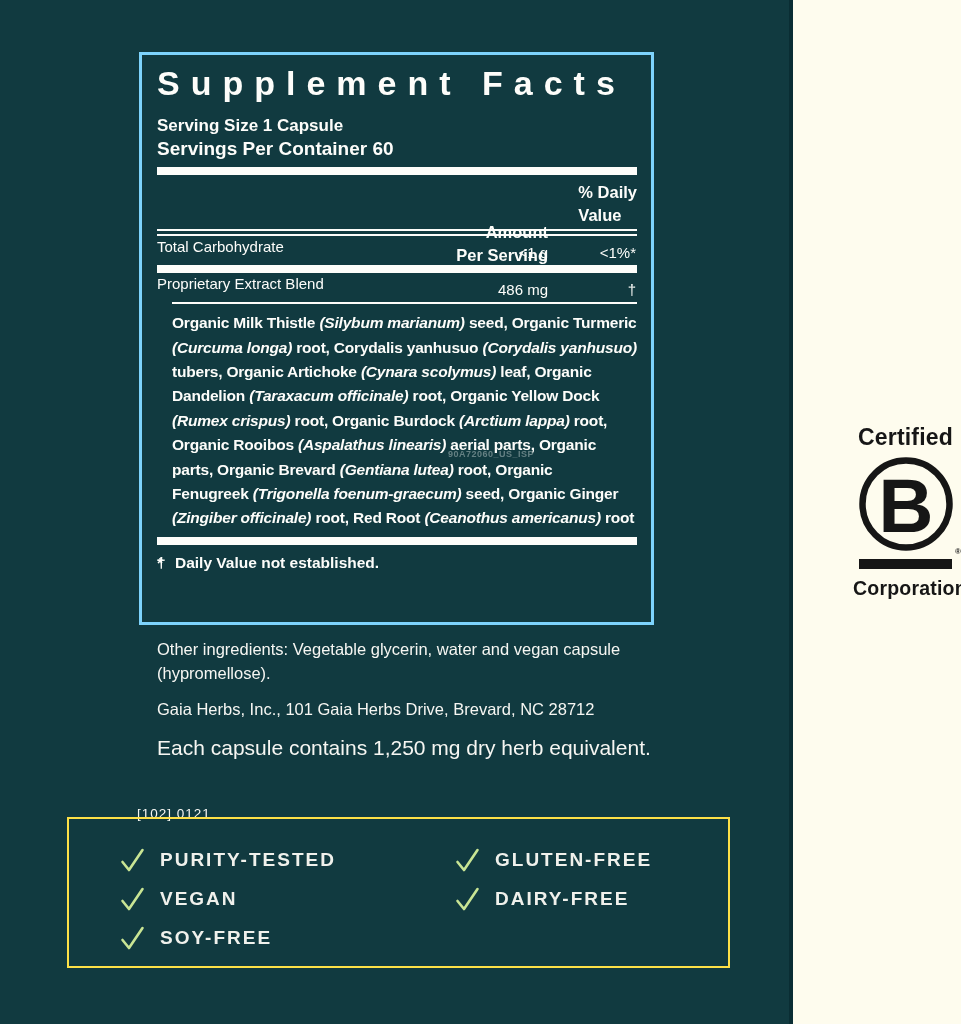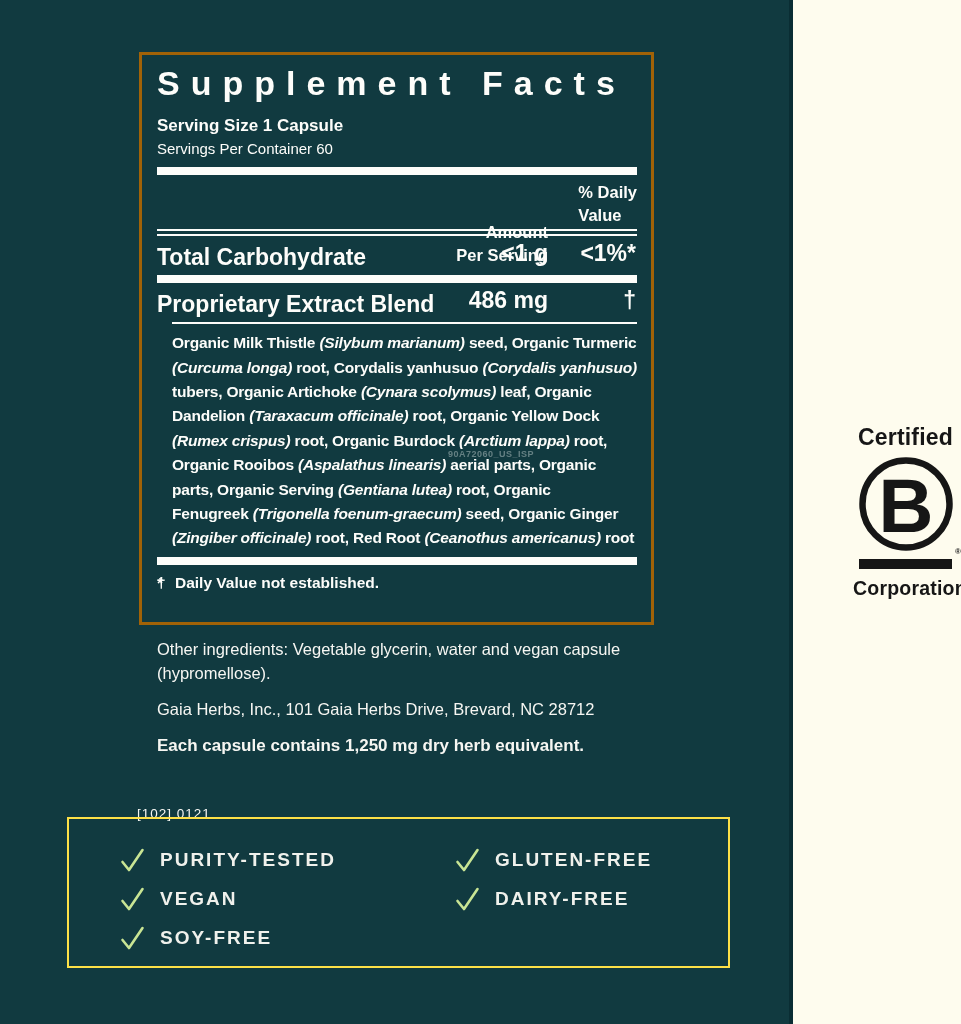--- a/index.html
+++ b/index.html
@@ -7,53 +7,53 @@
        font-family:"Liberation Sans", sans-serif;background:#113a40;}
   .screen{position:absolute;inset:0;}
 
   
   .left-panel{position:absolute;left:0;top:0;width:789px;height:1024px;background:#113a40;}
   .panel-divider{position:absolute;left:789px;top:0;width:4px;height:1024px;background:#0a2d33;}
   .right-panel{position:absolute;left:793px;top:0;width:168px;height:1024px;background:#fefcee;}
 
   
   .supp-box{position:absolute;left:139px;top:52px;width:515px;height:573px;
-            border:3px solid #a16207;box-sizing:border-box;padding:0 14px 0 15px;color:#fdfdfa;}
+            border:3px solid #7dd3fc;box-sizing:border-box;padding:0 14px 0 15px;color:#fdfdfa;}
   .supp-title{margin-top:9px;font-size:34px;font-weight:bold;letter-spacing:11px;
               line-height:1.15;white-space:nowrap;}
   .serving{margin-top:11px;font-size:17px;font-weight:bold;line-height:23px;}
-  .serving2{font-size:15px;font-weight:normal;line-height:23px;}
+  .serving2{font-size:19px;font-weight:bold;line-height:23px;}
   .bar8{height:8px;background:#fdfdfa;}
   .bar-top{margin-top:7px;}
   .hdr-row{position:relative;height:54px;}
   .hdr-amount{position:absolute;right:89px;top:6px;text-align:right;font-size:16.5px;
               font-weight:bold;line-height:23px;margin-top:40px;}
   .hdr-dv{position:absolute;right:0;top:6px;font-size:16.5px;
           font-weight:bold;line-height:23px;}
   .rule-dbl{height:3px;border-top:2.5px solid #fdfdfa;border-bottom:2.5px solid #fdfdfa;}
-  .nrow{position:relative;padding:10px 0 7px;font-size:23px;font-weight:bold;line-height:22px;}
+  .nrow{position:relative;padding:0 0 7px;font-size:15px;font-weight:normal;line-height:22px;}
   .nrow .amt{position:absolute;right:89px;top:6px;}
   .nrow .dv{position:absolute;right:1px;top:6px;}
   .rule-thin{height:2px;background:#fdfdfa;margin-left:15px;}
   .blend{margin:7px 0 0 15px;}
   .blend-line{font-size:15.5px;font-weight:bold;line-height:24.4px;white-space:nowrap;letter-spacing:-0.2px;}
   .blend-line .it{font-style:italic;}
   .bar-foot{margin-top:6px;}
   .footnotes{margin-top:7px;}
   .fnote{position:relative;padding-left:18px;font-size:15.5px;font-weight:bold;line-height:21.5px;}
   .fnote .mk{position:absolute;left:0;top:0;font-weight:bold;}
 
   .watermark{position:absolute;left:448px;top:449px;font-size:9px;color:rgba(170,185,185,0.55);
              letter-spacing:0.5px;font-weight:bold;}
 
   
   .below{position:absolute;color:#f6f6f2;}
   .other-ing{left:157px;top:638px;font-size:16.5px;line-height:23.5px;}
   .address{left:157px;top:700px;font-size:16.5px;}
-  .capsule-equiv{left:157px;top:736px;font-size:17px;font-weight:bold;}
+  .capsule-equiv{left:157px;top:736px;font-size:21px;font-weight:normal;}
   .lot-code{left:137px;top:766px;font-size:13.5px;letter-spacing:1px;margin-top:40px;}
 
   
   .badge-box{position:absolute;left:67px;top:817px;width:663px;height:151px;
              border:2px solid #fde047;box-sizing:border-box;}
   .badge{position:absolute;display:flex;align-items:center;gap:14px;height:28px;}
   .badge .txt{font-size:19px;font-weight:bold;letter-spacing:2px;color:#f0f1ec;white-space:nowrap;}
   .badge svg{display:block;}
   .b-p1{left:50px;top:27px;} .b-p2{left:50px;top:66px;} .b-p3{left:50px;top:105px;}
   .b-p4{left:385px;top:27px;} .b-p5{left:385px;top:66px;}
@@ -110,21 +110,21 @@
 
     <div class="rule-thin"></div>
 
     <div class="blend">
         <div class="blend-line"><span>Organic Milk Thistle </span><span class="it">(Silybum marianum)</span><span> seed, Organic Turmeric</span></div>
         <div class="blend-line"><span class="it">(Curcuma longa)</span><span> root, Corydalis yanhusuo </span><span class="it">(Corydalis yanhusuo)</span></div>
         <div class="blend-line"><span>tubers, Organic Artichoke </span><span class="it">(Cynara scolymus)</span><span> leaf, Organic</span></div>
         <div class="blend-line"><span>Dandelion </span><span class="it">(Taraxacum officinale)</span><span> root, Organic Yellow Dock</span></div>
         <div class="blend-line"><span class="it">(Rumex crispus)</span><span> root, Organic Burdock </span><span class="it">(Arctium lappa)</span><span> root,</span></div>
         <div class="blend-line"><span>Organic Rooibos </span><span class="it">(Aspalathus linearis)</span><span> aerial parts, Organic</span></div>
-        <div class="blend-line"><span>parts, Organic Serving </span><span class="it">(Gentiana lutea)</span><span> root, Organic</span></div>
+        <div class="blend-line"><span>parts, Organic Brevard </span><span class="it">(Gentiana lutea)</span><span> root, Organic</span></div>
         <div class="blend-line"><span>Fenugreek </span><span class="it">(Trigonella foenum-graecum)</span><span> seed, Organic Ginger</span></div>
         <div class="blend-line"><span class="it">(Zingiber officinale)</span><span> root, Red Root </span><span class="it">(Ceanothus americanus)</span><span> root</span></div>
       </div>
 
     <div class="bar8 bar-foot"></div>
 
     <div class="footnotes">
       <div class="fnote">
         <span class="mk">*</span>
       </div>

